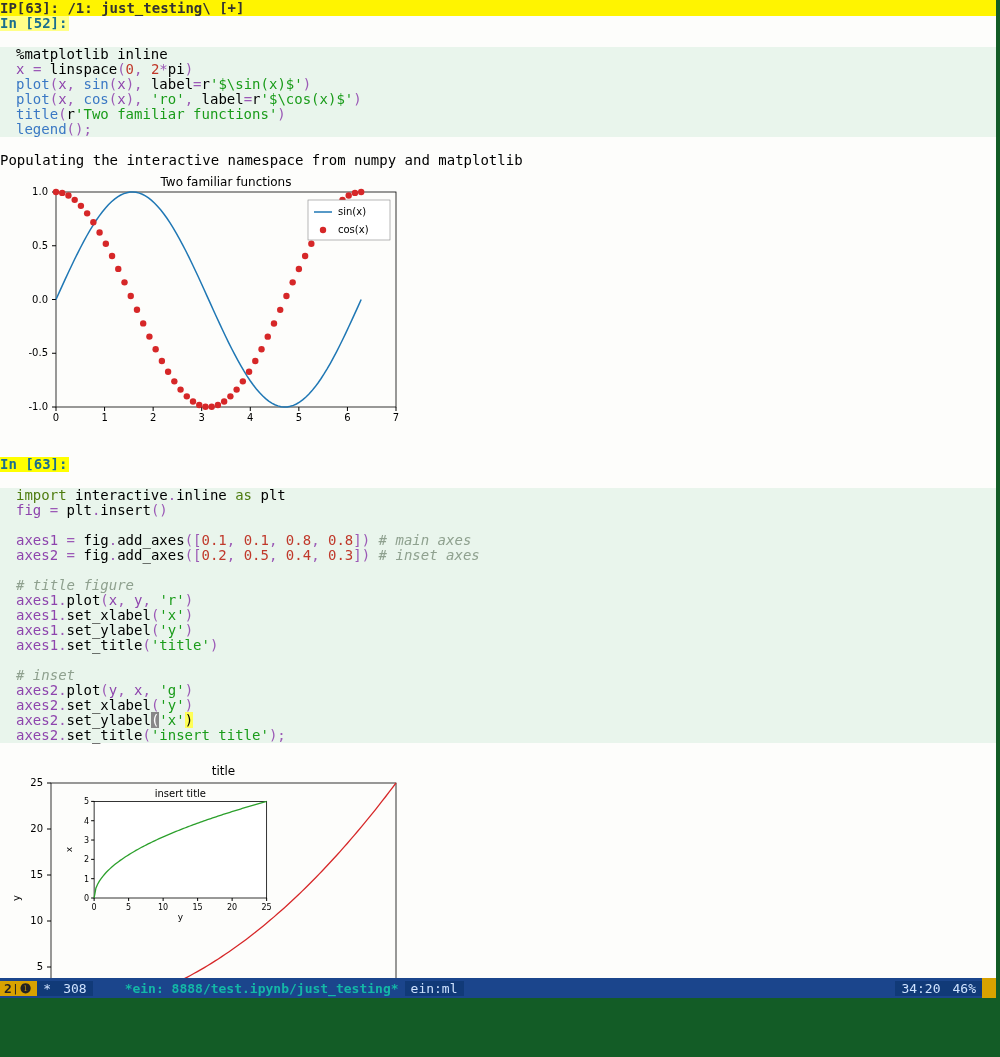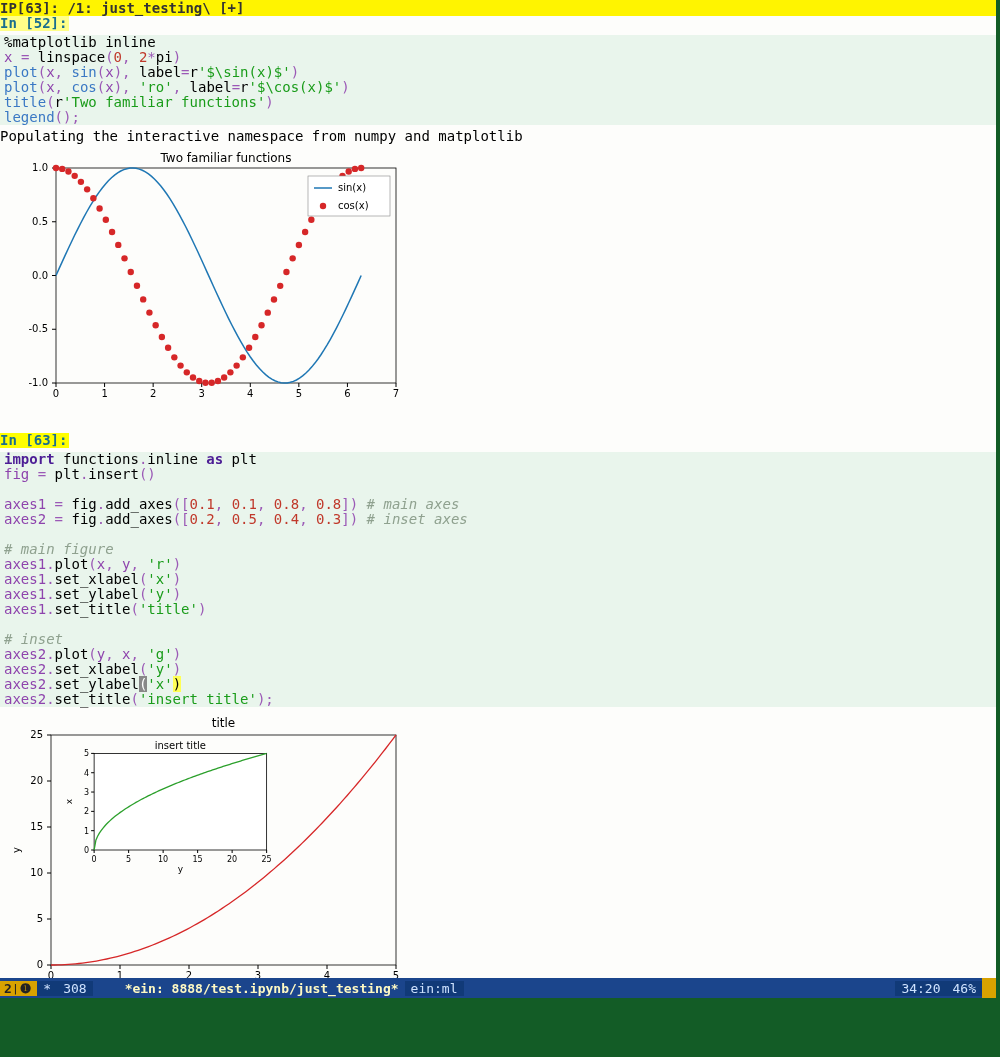--- a/index.html
+++ b/index.html
@@ -52,25 +52,25 @@
     background: #ffff88;
     color: #1a6e8e;
     font-weight: bold;
     padding: 0 2px;
     display: inline-block;
   }
   .cell-in-label.active {
     background: #ffff00;
   }
   .codeblock { background: #e9f5ec; padding: 0 2px; }
-  pre { margin: 4px; white-space: pre; }
+  pre { margin: 16px; white-space: pre; }
   .output-text { padding: 0 2px; }
 
   
-  .kw { color: #4c1d95; font-weight: bold; }
+  .kw { color: #4d7c0f; font-weight: normal; }
   .fn { color: #3a78c4; }
   .op { color: #9b59b6; }
   .num { color: #c0392b; }
   .str { color: #1a9c1a; }
   .var { color: #8e44ad; }
   .cmt { color: #8fa18f; font-style: italic; text-align: center; }
   .err-bg { background: #888; color:#fff; }
   .cursor-bg { background: #ffff55; }
 
   .plot-area { background: #fdfdfb; padding: 4px 8px; }
@@ -84,21 +84,21 @@
     background: #1b458c;
     color: #cfe3ff;
     display: flex;
     align-items: center;
     font-family: "DejaVu Sans Mono", Consolas, monospace;
     font-size: 13px;
   }
   .ml-seg { padding: 0 6px; }
   .ml-orange { background: #d8a200; color: #222; font-weight: bold; }
   .ml-blue-dark { background: #113a78; }
-  .ml-filename { font-weight: bold; color: #fef9c3; padding-left: 32px; }
+  .ml-filename { font-weight: bold; color: #14b8a6; padding-left: 32px; }
   .spacer { flex: 1; }
   .ml-ornate { background: #d8a200; width:14px; height:100%; }
 
   svg text { font-family: "DejaVu Sans", Arial, sans-serif; }
 </style>
 </head>
 <body>
 
 <div class="leaf-bg"></div>
 <div class="frame">
@@ -206,27 +206,27 @@
           <circle cx="317" cy="58" r="3.2" fill="#d62728"></circle>
           <text x="332" y="61" font-size="10">cos(x)</text>
         </svg>
     </div>
 
     <div style="height: 18px;"></div>
 
     <div>
       <div><span class="cell-in-label active">In [63]:</span></div>
       <div class="codeblock">
-          <pre id="code2"><span class="kw">import</span><span> functions</span><span class="op">.</span><span>inline </span><span class="kw">as</span><span> plt</span>
+          <pre id="code2"><span class="kw">import</span><span> interactive</span><span class="op">.</span><span>inline </span><span class="kw">as</span><span> plt</span>
 <span class="var">fig</span><span> </span><span class="op">=</span><span> plt</span><span class="op">.</span><span>insert</span><span class="op">()</span>
 <span></span>
 <span class="var">axes1</span><span> </span><span class="op">=</span><span> fig</span><span class="op">.</span><span>add_axes</span><span class="op">([</span><span class="num">0.1</span><span class="op">,</span><span> </span><span class="num">0.1</span><span class="op">,</span><span> </span><span class="num">0.8</span><span class="op">,</span><span> </span><span class="num">0.8</span><span class="op">])</span><span> </span><span class="cmt"># main axes</span>
 <span class="var">axes2</span><span> </span><span class="op">=</span><span> fig</span><span class="op">.</span><span>add_axes</span><span class="op">([</span><span class="num">0.2</span><span class="op">,</span><span> </span><span class="num">0.5</span><span class="op">,</span><span> </span><span class="num">0.4</span><span class="op">,</span><span> </span><span class="num">0.3</span><span class="op">])</span><span> </span><span class="cmt"># inset axes</span>
 <span></span>
-<span class="cmt"># main figure</span>
+<span class="cmt"># title figure</span>
 <span class="var">axes1</span><span class="op">.</span><span>plot</span><span class="op">(</span><span class="var">x</span><span class="op">,</span><span> </span><span class="var">y</span><span class="op">,</span><span> </span><span class="str">'r'</span><span class="op">)</span>
 <span class="var">axes1</span><span class="op">.</span><span>set_xlabel</span><span class="op">(</span><span class="str">'x'</span><span class="op">)</span>
 <span class="var">axes1</span><span class="op">.</span><span>set_ylabel</span><span class="op">(</span><span class="str">'y'</span><span class="op">)</span>
 <span class="var">axes1</span><span class="op">.</span><span>set_title</span><span class="op">(</span><span class="str">'title'</span><span class="op">)</span>
 <span></span>
 <span class="cmt"># inset</span>
 <span class="var">axes2</span><span class="op">.</span><span>plot</span><span class="op">(</span><span class="var">y</span><span class="op">,</span><span> </span><span class="var">x</span><span class="op">,</span><span> </span><span class="str">'g'</span><span class="op">)</span>
 <span class="var">axes2</span><span class="op">.</span><span>set_xlabel</span><span class="op">(</span><span class="str">'y'</span><span class="op">)</span>
 <span class="var">axes2</span><span class="op">.</span><span>set_ylabel</span><span class="err-bg">(</span><span class="str">'x'</span><span class="cursor-bg">)</span>
 <span class="var">axes2</span><span class="op">.</span><span>set_title</span><span class="op">(</span><span class="str">'insert title'</span><span class="op">);</span></pre>

